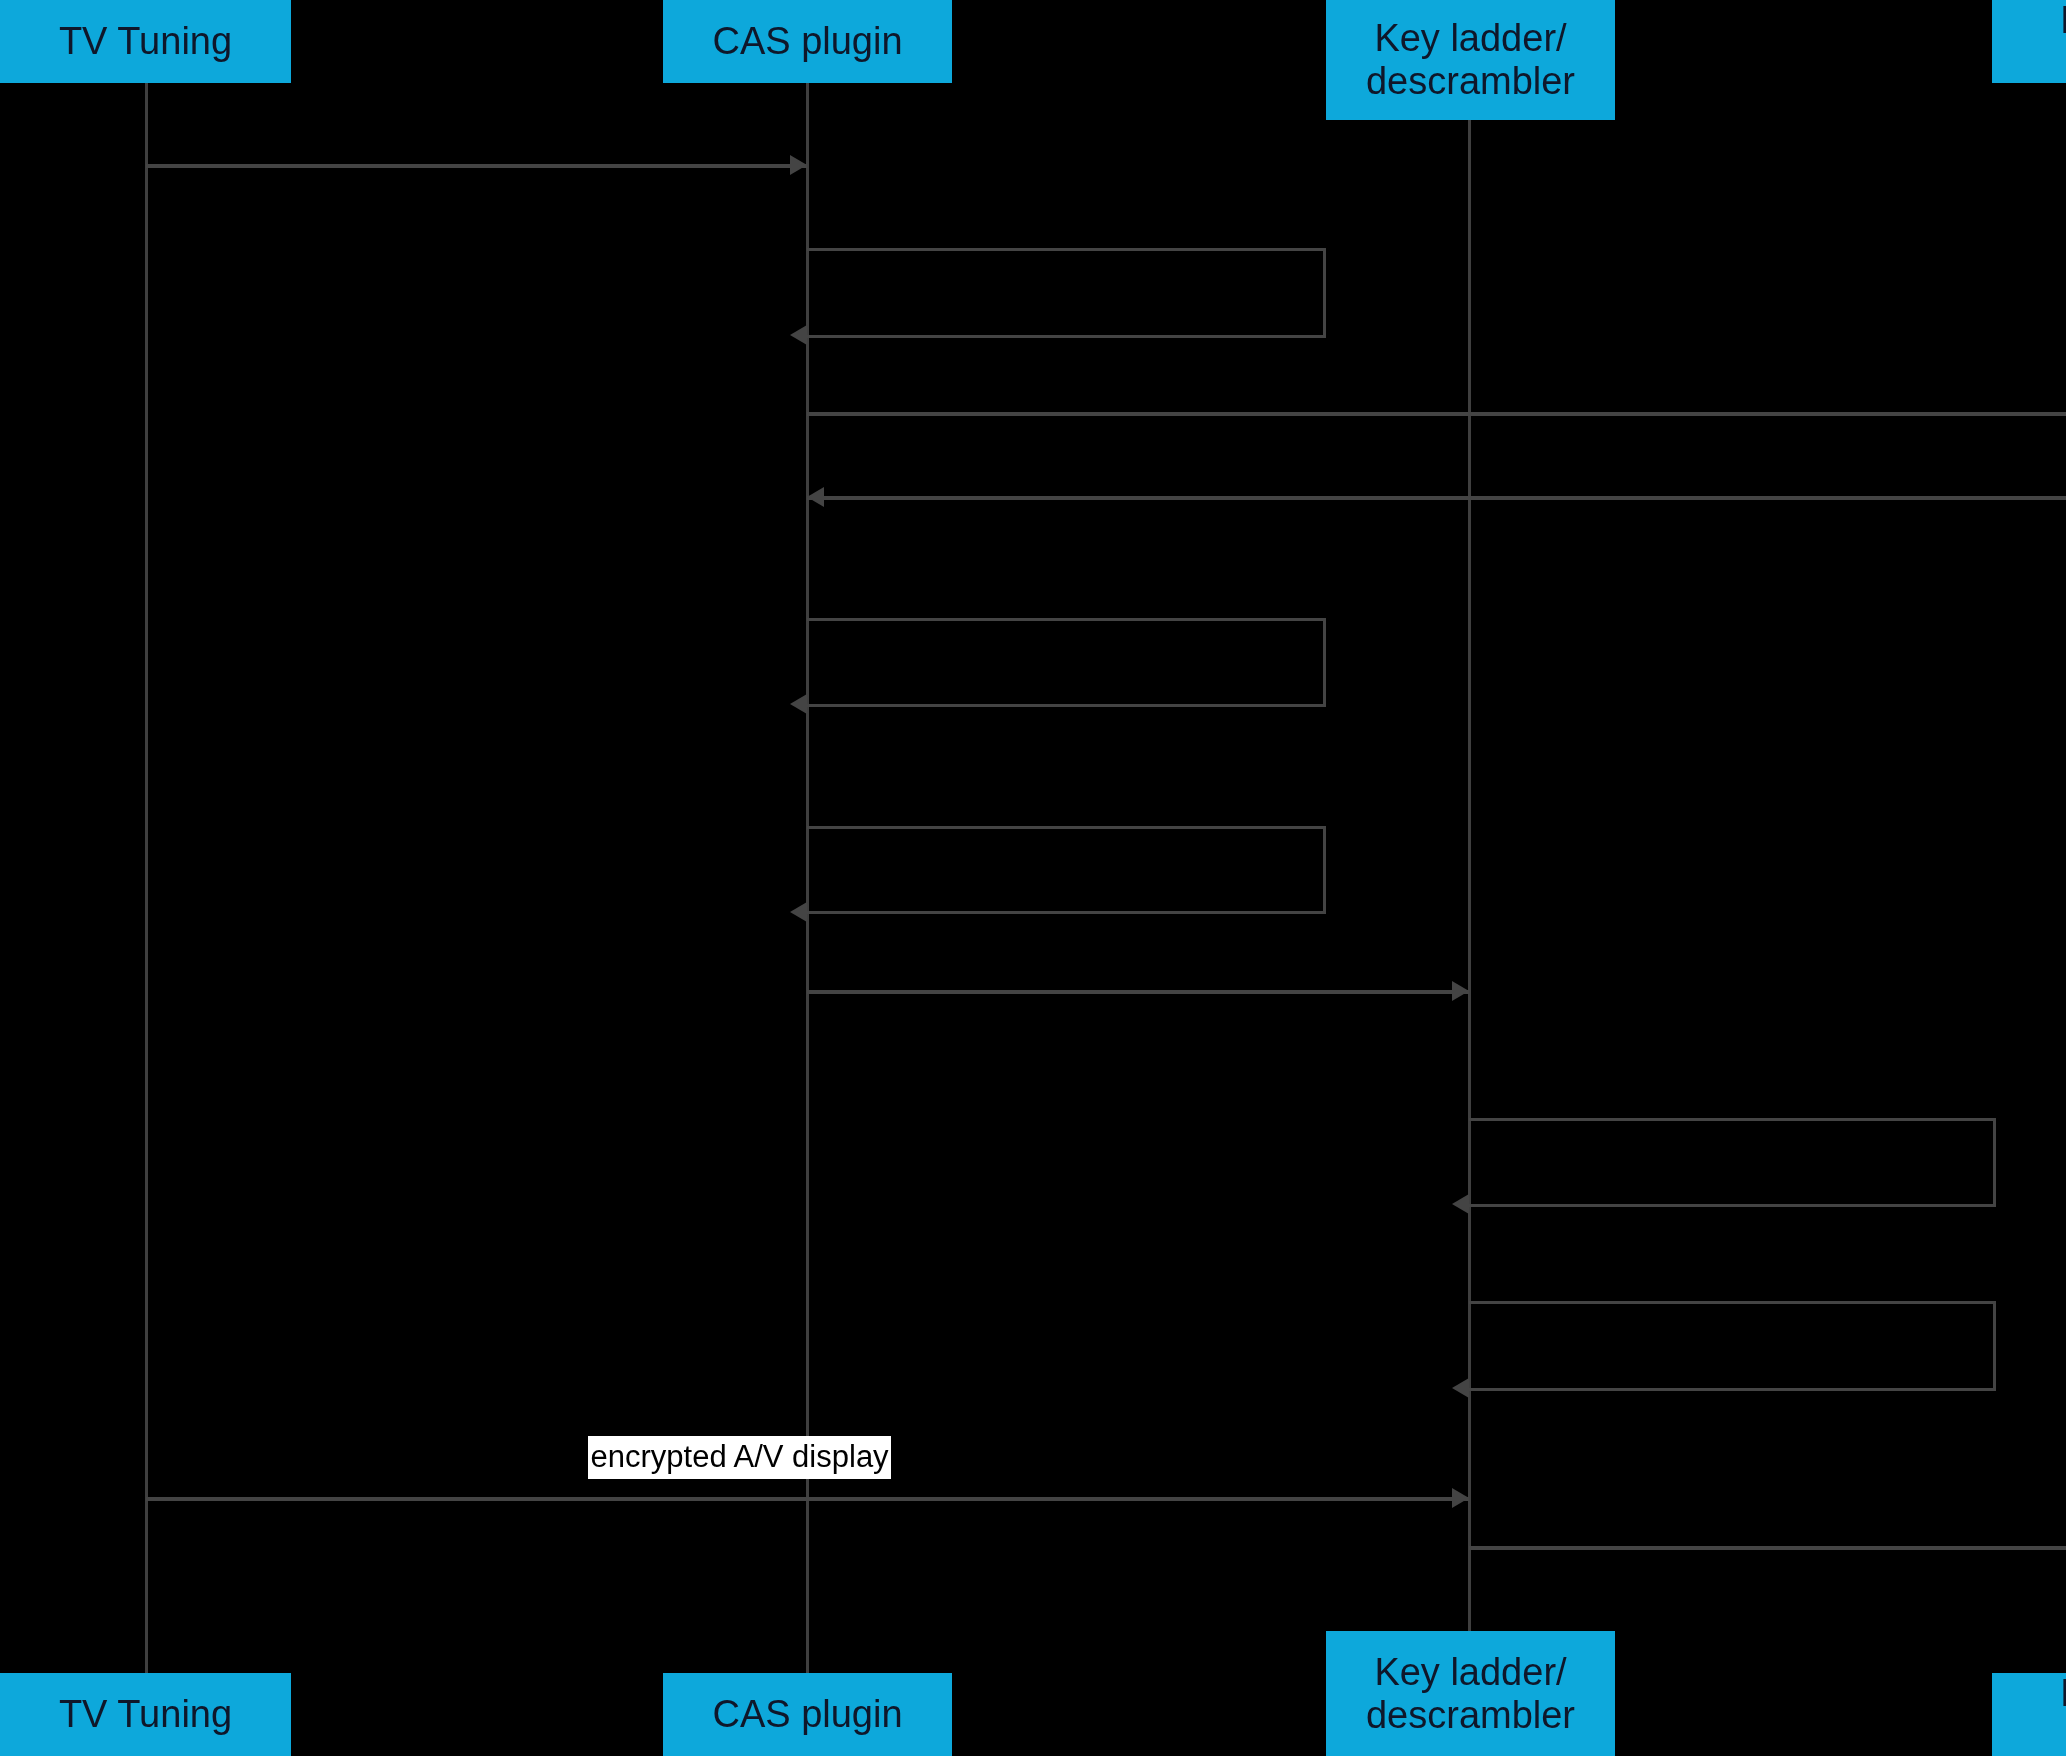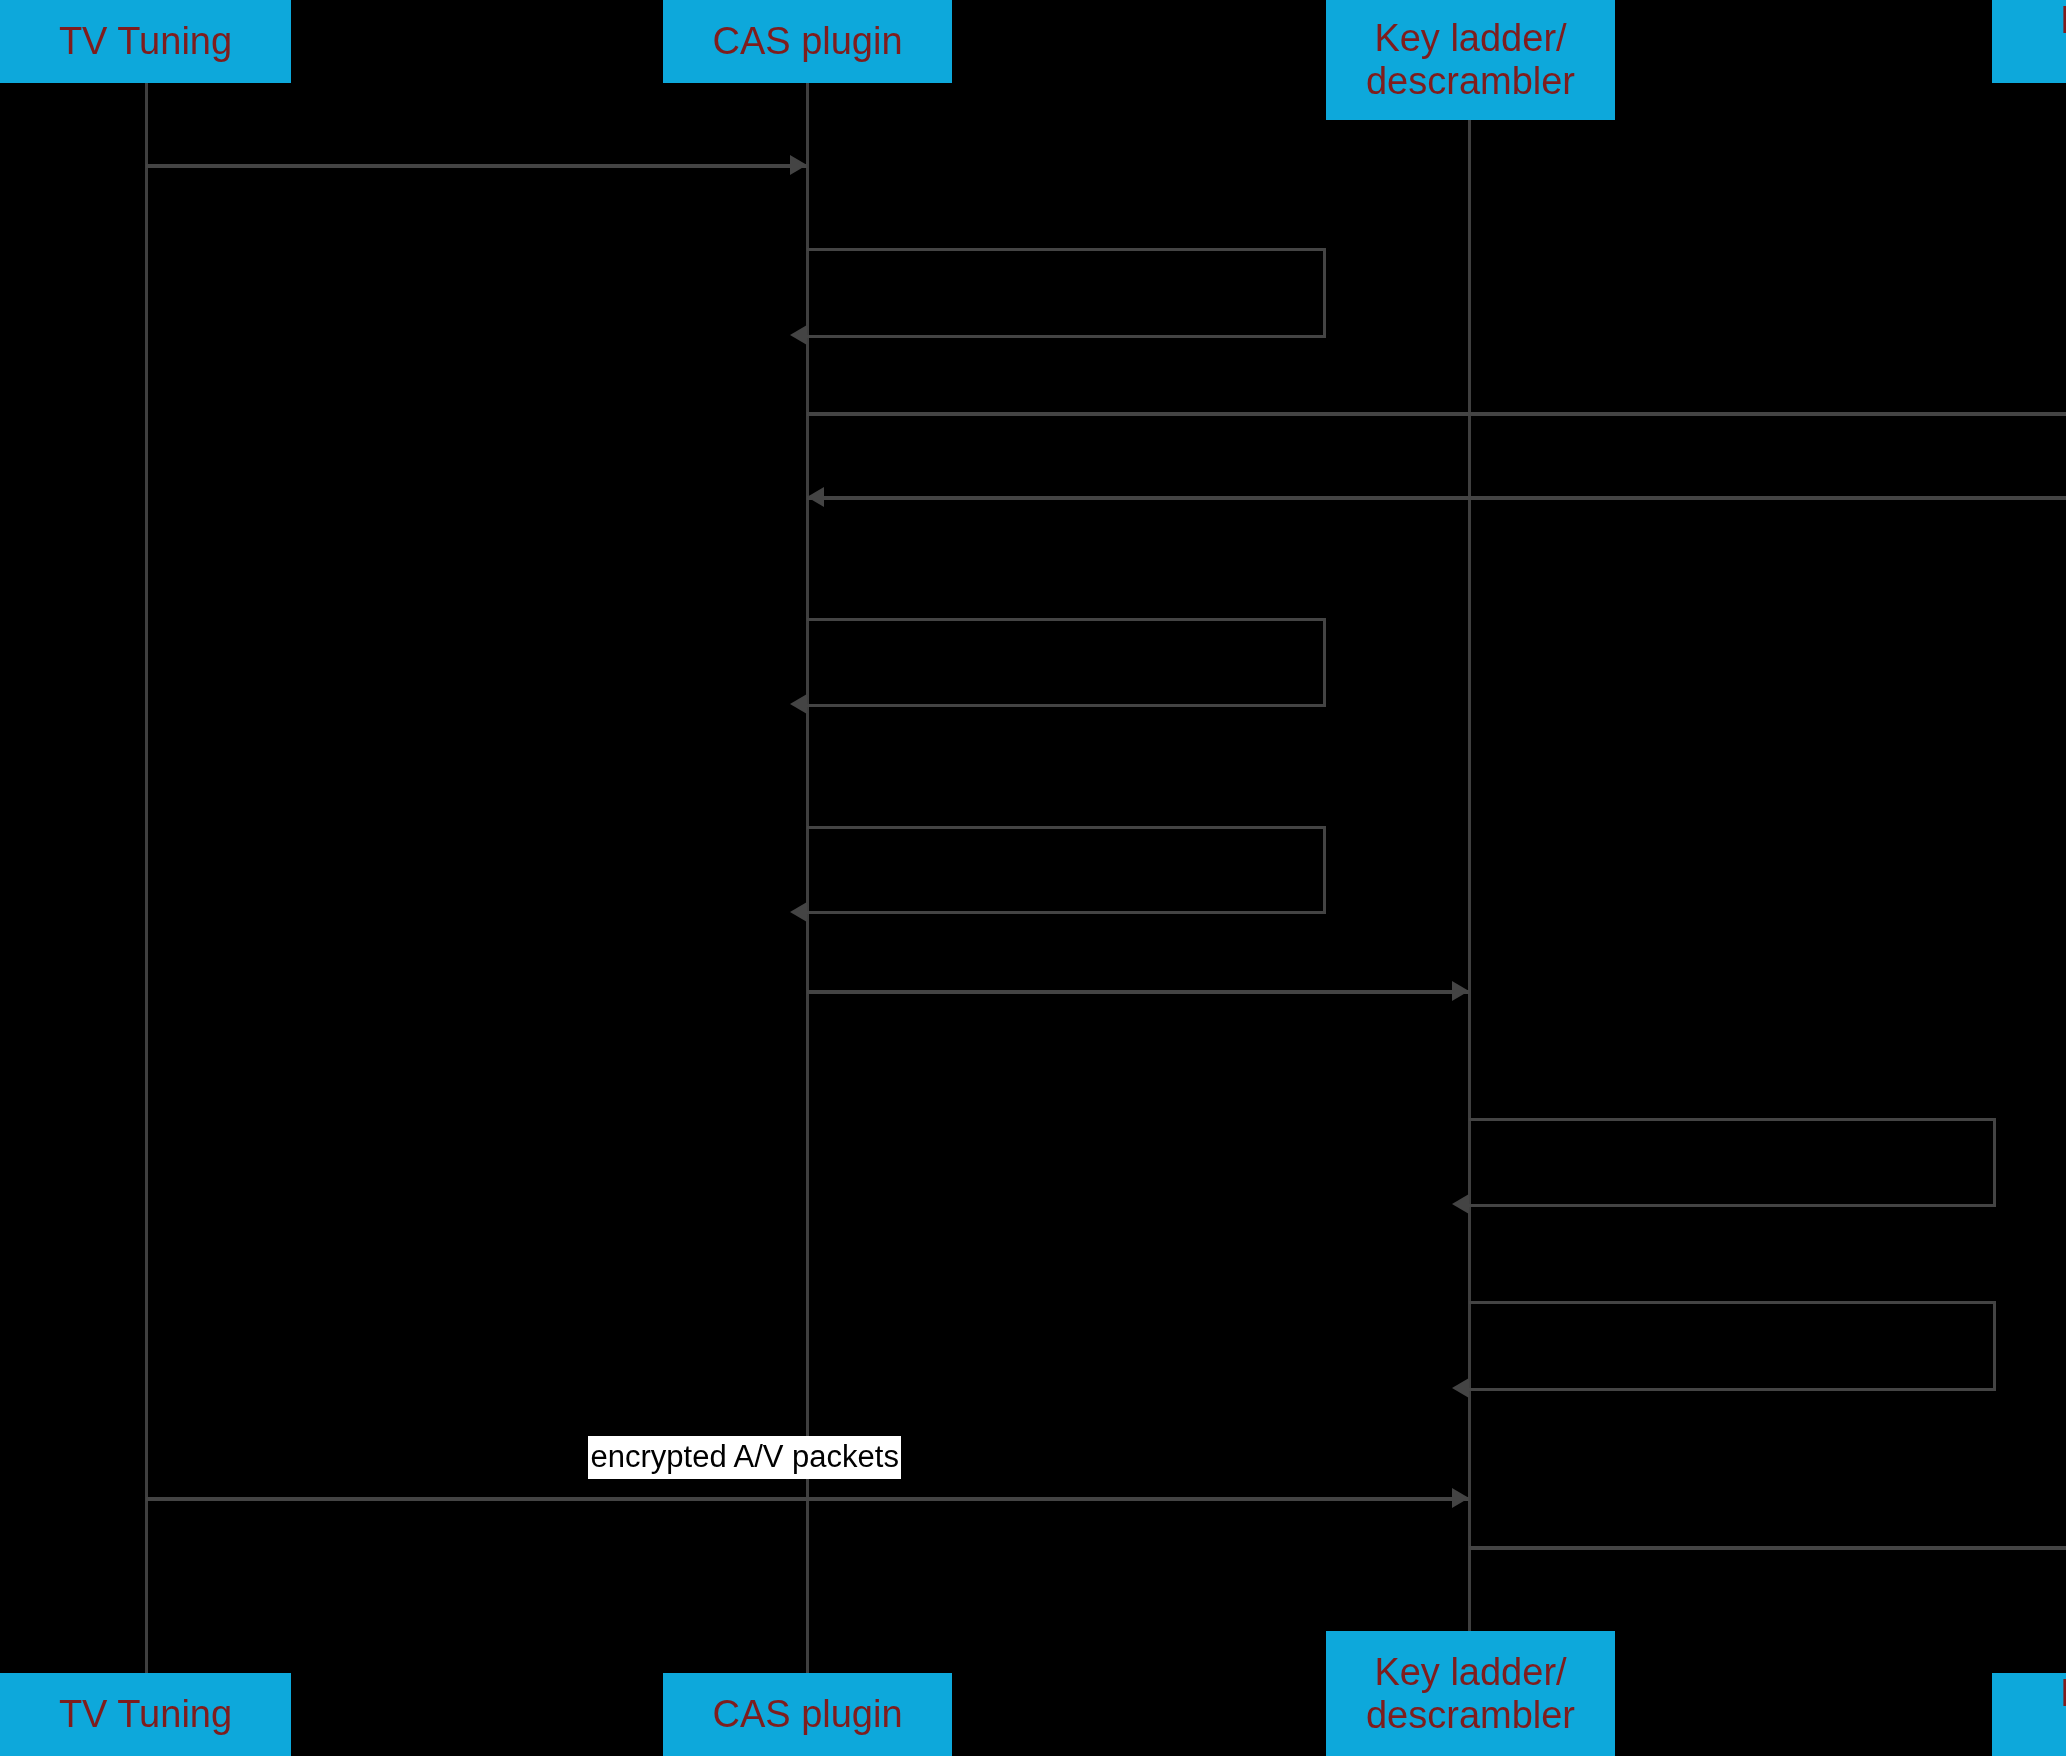--- a/index.html
+++ b/index.html
@@ -13,21 +13,21 @@
     width:2662px;
     height:1756px;
     background:#000000;
     overflow:hidden;
   }
 
   
   .pbox{
     position:absolute;
     background:#0da8db;
-    color:#7f1d1d;
+    color:#0f172a;
     display:flex;
     align-items:center;
     justify-content:center;
     text-align:center;
     font-size:38px;
     line-height:1.12;
     font-weight:400;
     letter-spacing:0px;
     box-sizing:border-box;
     padding:0 7.4px;
@@ -102,21 +102,21 @@
     <div class="selfloop" style="left: 807px; top: 826px; width: 519px; height: 88px;"></div>
     <div class="arrowhead left" style="top: 902px; left: 790px;"></div>
     <div class="msg" style="left: 807px; top: 990px; width: 662px;"></div>
     <div class="arrowhead right" style="top: 981px; left: 1452px;"></div>
     <div class="selfloop" style="left: 1469px; top: 1118px; width: 527px; height: 89px;"></div>
     <div class="arrowhead left" style="top: 1194px; left: 1452px;"></div>
     <div class="selfloop" style="left: 1469px; top: 1301px; width: 527px; height: 90px;"></div>
     <div class="arrowhead left" style="top: 1378px; left: 1452px;"></div>
     <div class="msg" style="left: 146px; top: 1497px; width: 1323px;"></div>
     <div class="arrowhead right" style="top: 1488px; left: 1452px;"></div>
-    <div class="msglabel" style="left: 588px; top: 1436px;">encrypted A/V packets</div>
+    <div class="msglabel" style="left: 588px; top: 1436px;">encrypted A/V display</div>
     <div class="msg" style="left: 1469px; top: 1546px; width: 661px;"></div>
     <div class="pbox" style="left: 0px; width: 291px; top: 0px; height: 83px;">TV Tuning</div>
     <div class="pbox" style="left: 0px; width: 291px; top: 1673px; height: 83px;">TV Tuning</div>
     <div class="pbox" style="left: 663px; width: 289px; top: 0px; height: 83px;">CAS plugin</div>
     <div class="pbox" style="left: 663px; width: 289px; top: 1673px; height: 83px;">CAS plugin</div>
     <div class="pbox" style="left: 1326px; width: 289px; top: 0px; height: 120px;">Key ladder/
 descrambler</div>
     <div class="pbox" style="left: 1326px; width: 289px; top: 1631px; height: 125px;">Key ladder/
 descrambler</div>
     <div class="pbox" style="left: 1992px; width: 278px; top: 0px; height: 83px;">Decode, display</div>

